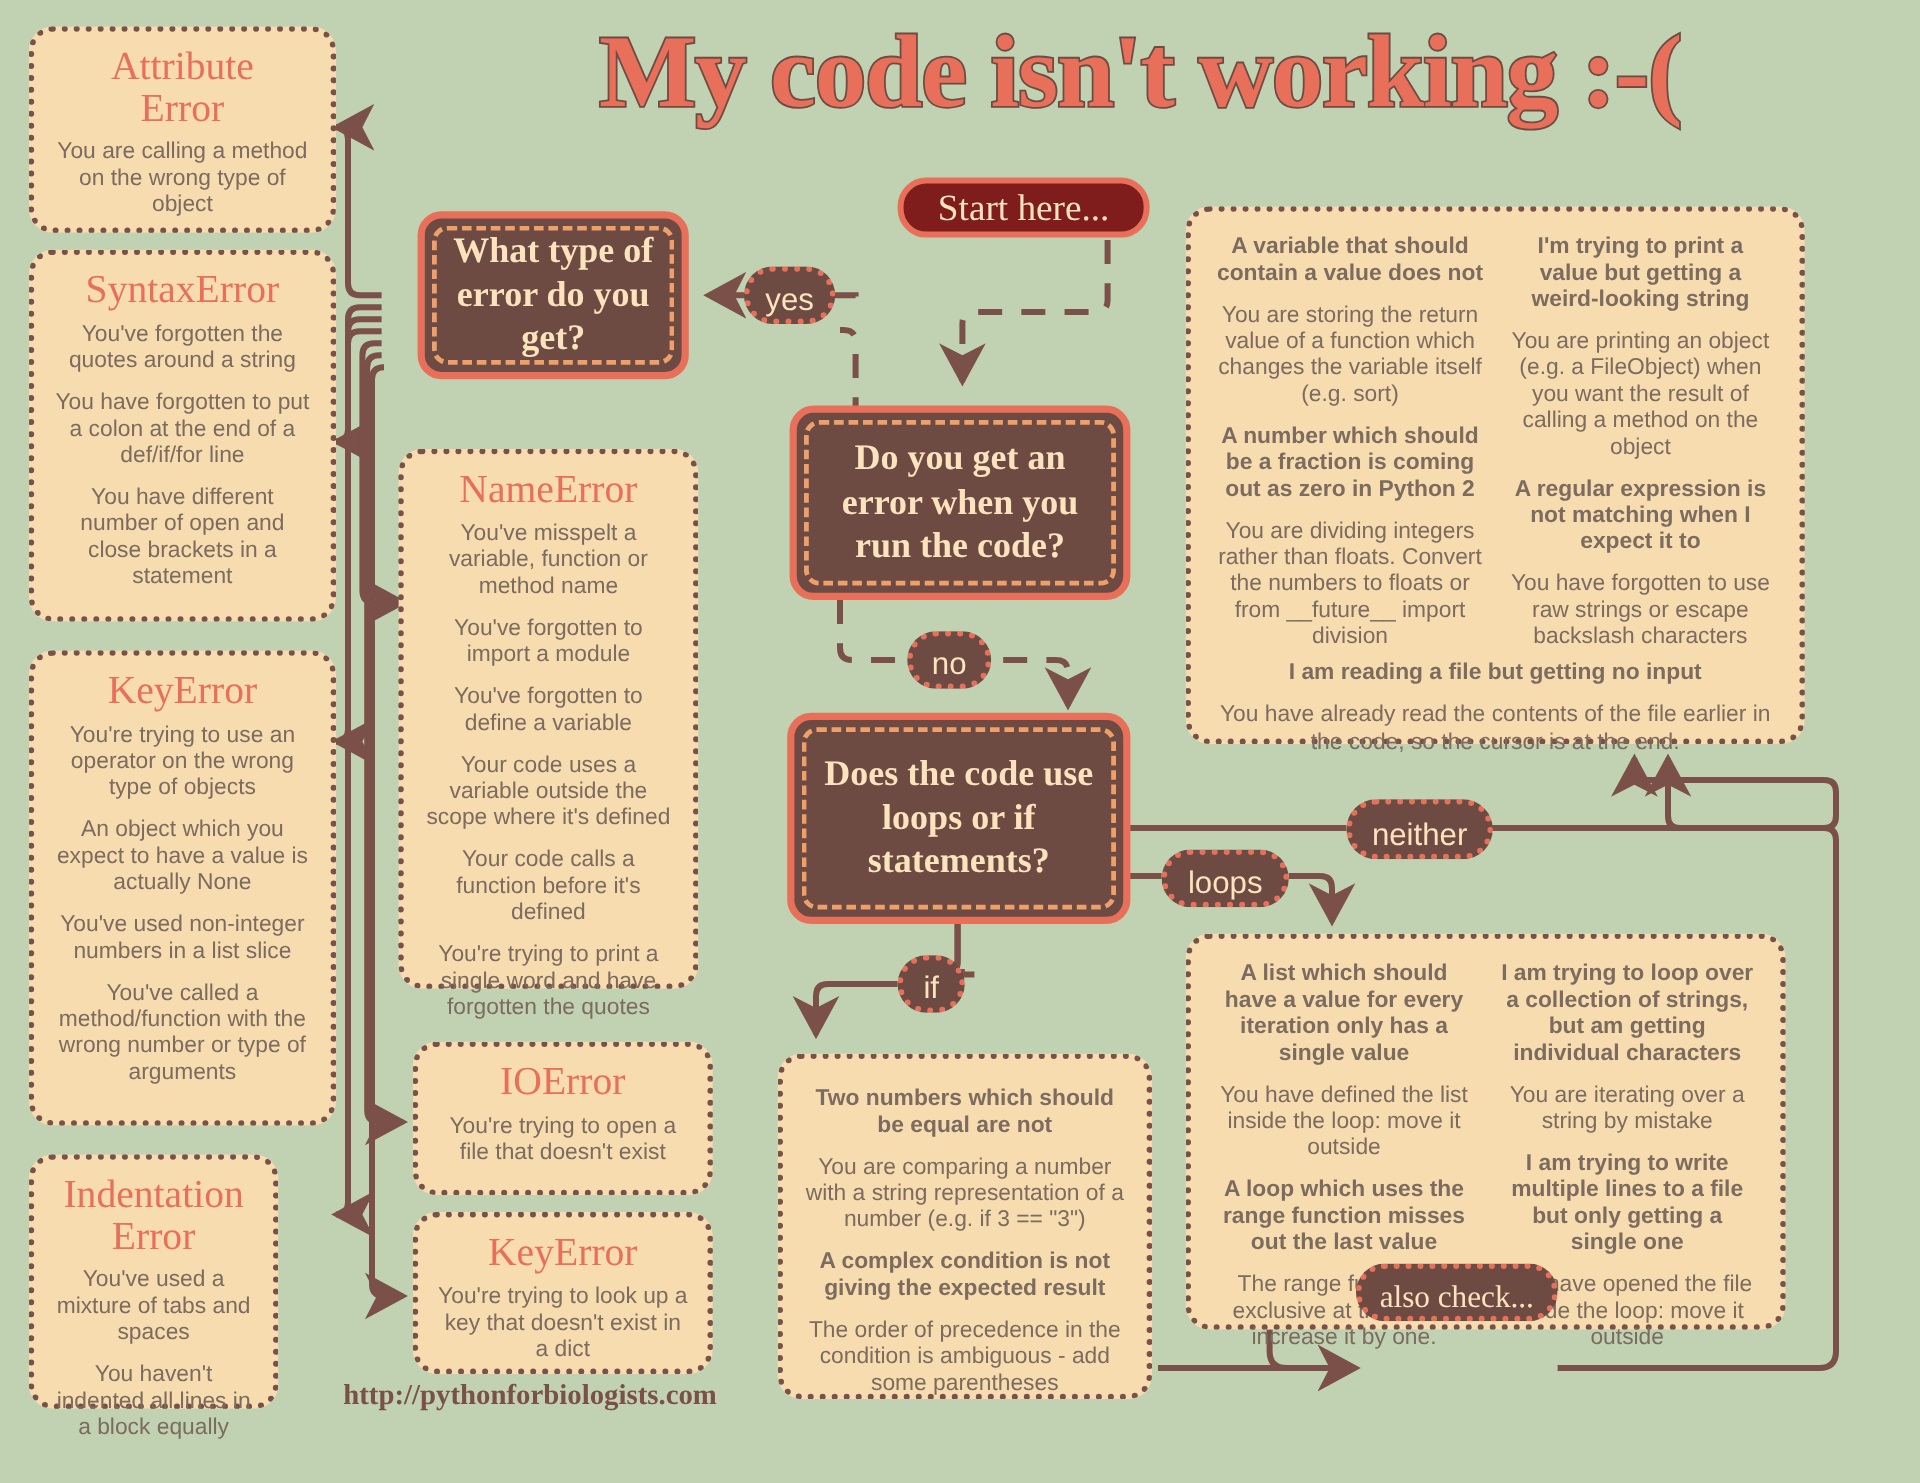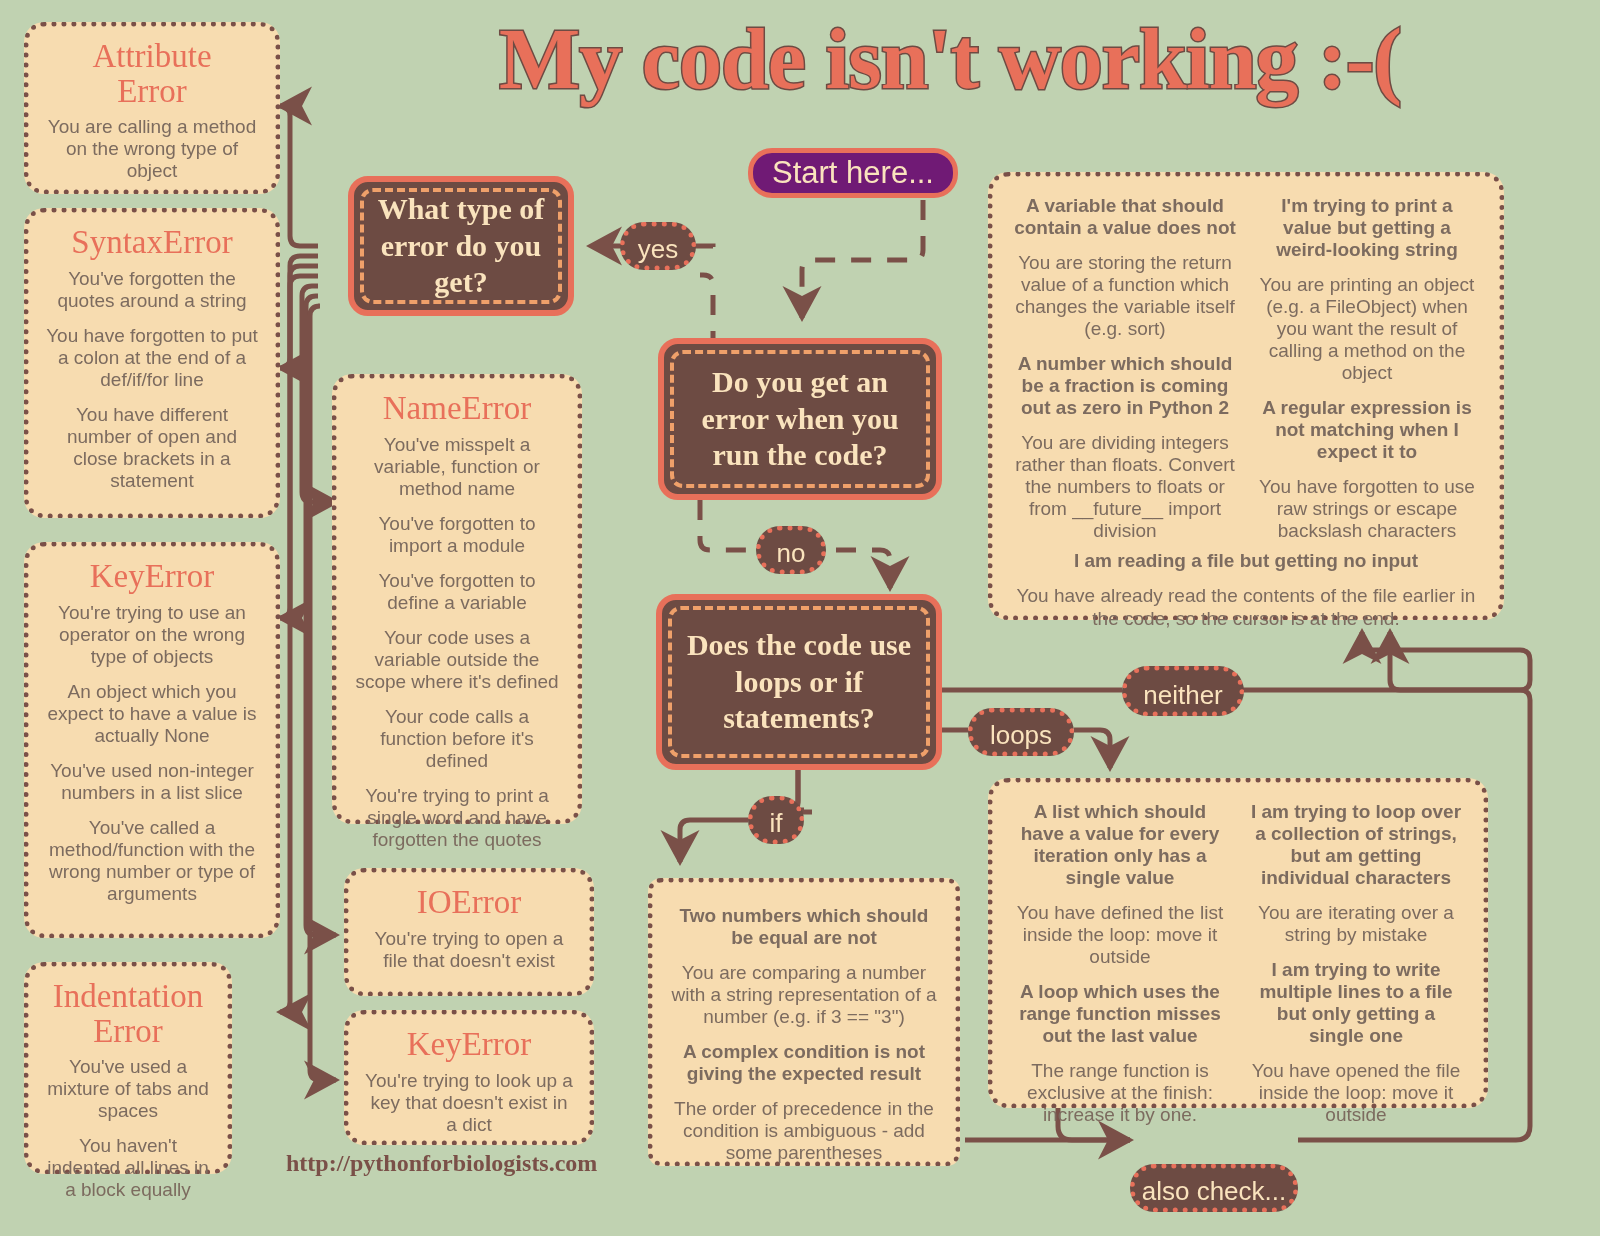--- a/index.html
+++ b/index.html
@@ -128,25 +128,25 @@
     font-weight: bold;
     font-size: 30px;
     line-height: 1.22;
     padding: 6px 10px;
   }
 
   
   .start-pill {
     position: absolute;
     box-sizing: border-box;
-    background: #701a75;
+    background: #7f1d1d;
     border: 5px solid #e8705a;
     border-radius: 24px;
     color: #fae3bd;
-    font-family: Liberation Sans, sans-serif;
+    font-family: Liberation Serif, serif;
     font-size: 31px;
     display: flex;
     align-items: center;
     justify-content: center;
     z-index: 3;
   }
 
   
   .label-pill {
     position: absolute;
@@ -301,21 +301,21 @@
   </div>
 
   <div class="label-pill" style="left:748px; top:796px; width:56px; height:48px;">
     <span>if</span>
   </div>
 
   <div class="label-pill" style="left:1122px; top:666px; width:122px; height:50px;">
     <span>neither</span>
   </div>
 
-  <div class="label-pill" style="left:1130px; top:1164px; width:168px; height:48px;">
+  <div class="label-pill" style="left:1130px; top:1053px; width:168px; height:48px;font-family:Liberation Serif, serif;">
     <span>also check...</span>
   </div>
 
   <div class="card" style="left:988px; top:172px; width:516px; height:448px; padding:18px 20px;">
     <div class="cols2">
       <div class="advice-col">
         <p class="advice-head">A variable that should contain a value does not</p>
         <p class="advice-body">You are storing the return value of a function which changes the variable itself (e.g. sort)</p>
         <p class="advice-head">A number which should be a fraction is coming out as zero in Python 2</p>
         <p class="advice-body">You are dividing integers rather than floats. Convert the numbers to floats or from __future__ import division</p>
@@ -326,21 +326,21 @@
         <p class="advice-head">A regular expression is not matching when I expect it to</p>
         <p class="advice-body">You have forgotten to use raw strings or escape backslash characters</p>
       </div>
     </div>
     <div class="full-note">
       <p class="advice-head">I am reading a file but getting no input</p>
       <p class="advice-body">You have already read the contents of the file earlier in the code, so the cursor is at the end.</p>
     </div>
   </div>
 
-  <div class="card" style="left:648px; top:878px; width:312px; height:288px; padding:22px 18px;border-radius:13px;">
+  <div class="card" style="left:648px; top:878px; width:312px; height:288px; padding:22px 18px;">
     <p class="advice-head">Two numbers which should be equal are not</p>
     <p class="advice-body">You are comparing a number with a string representation of a number (e.g. if 3 == "3")</p>
     <p class="advice-head">A complex condition is not giving the expected result</p>
     <p class="advice-body">The order of precedence in the condition is ambiguous - add some parentheses</p>
   </div>
 
   <div class="card" style="left:988px; top:778px; width:500px; height:330px; padding:18px 18px;">
     <div class="cols2">
       <div class="advice-col">
         <p class="advice-head">A list which should have a value for every iteration only has a single value</p>

